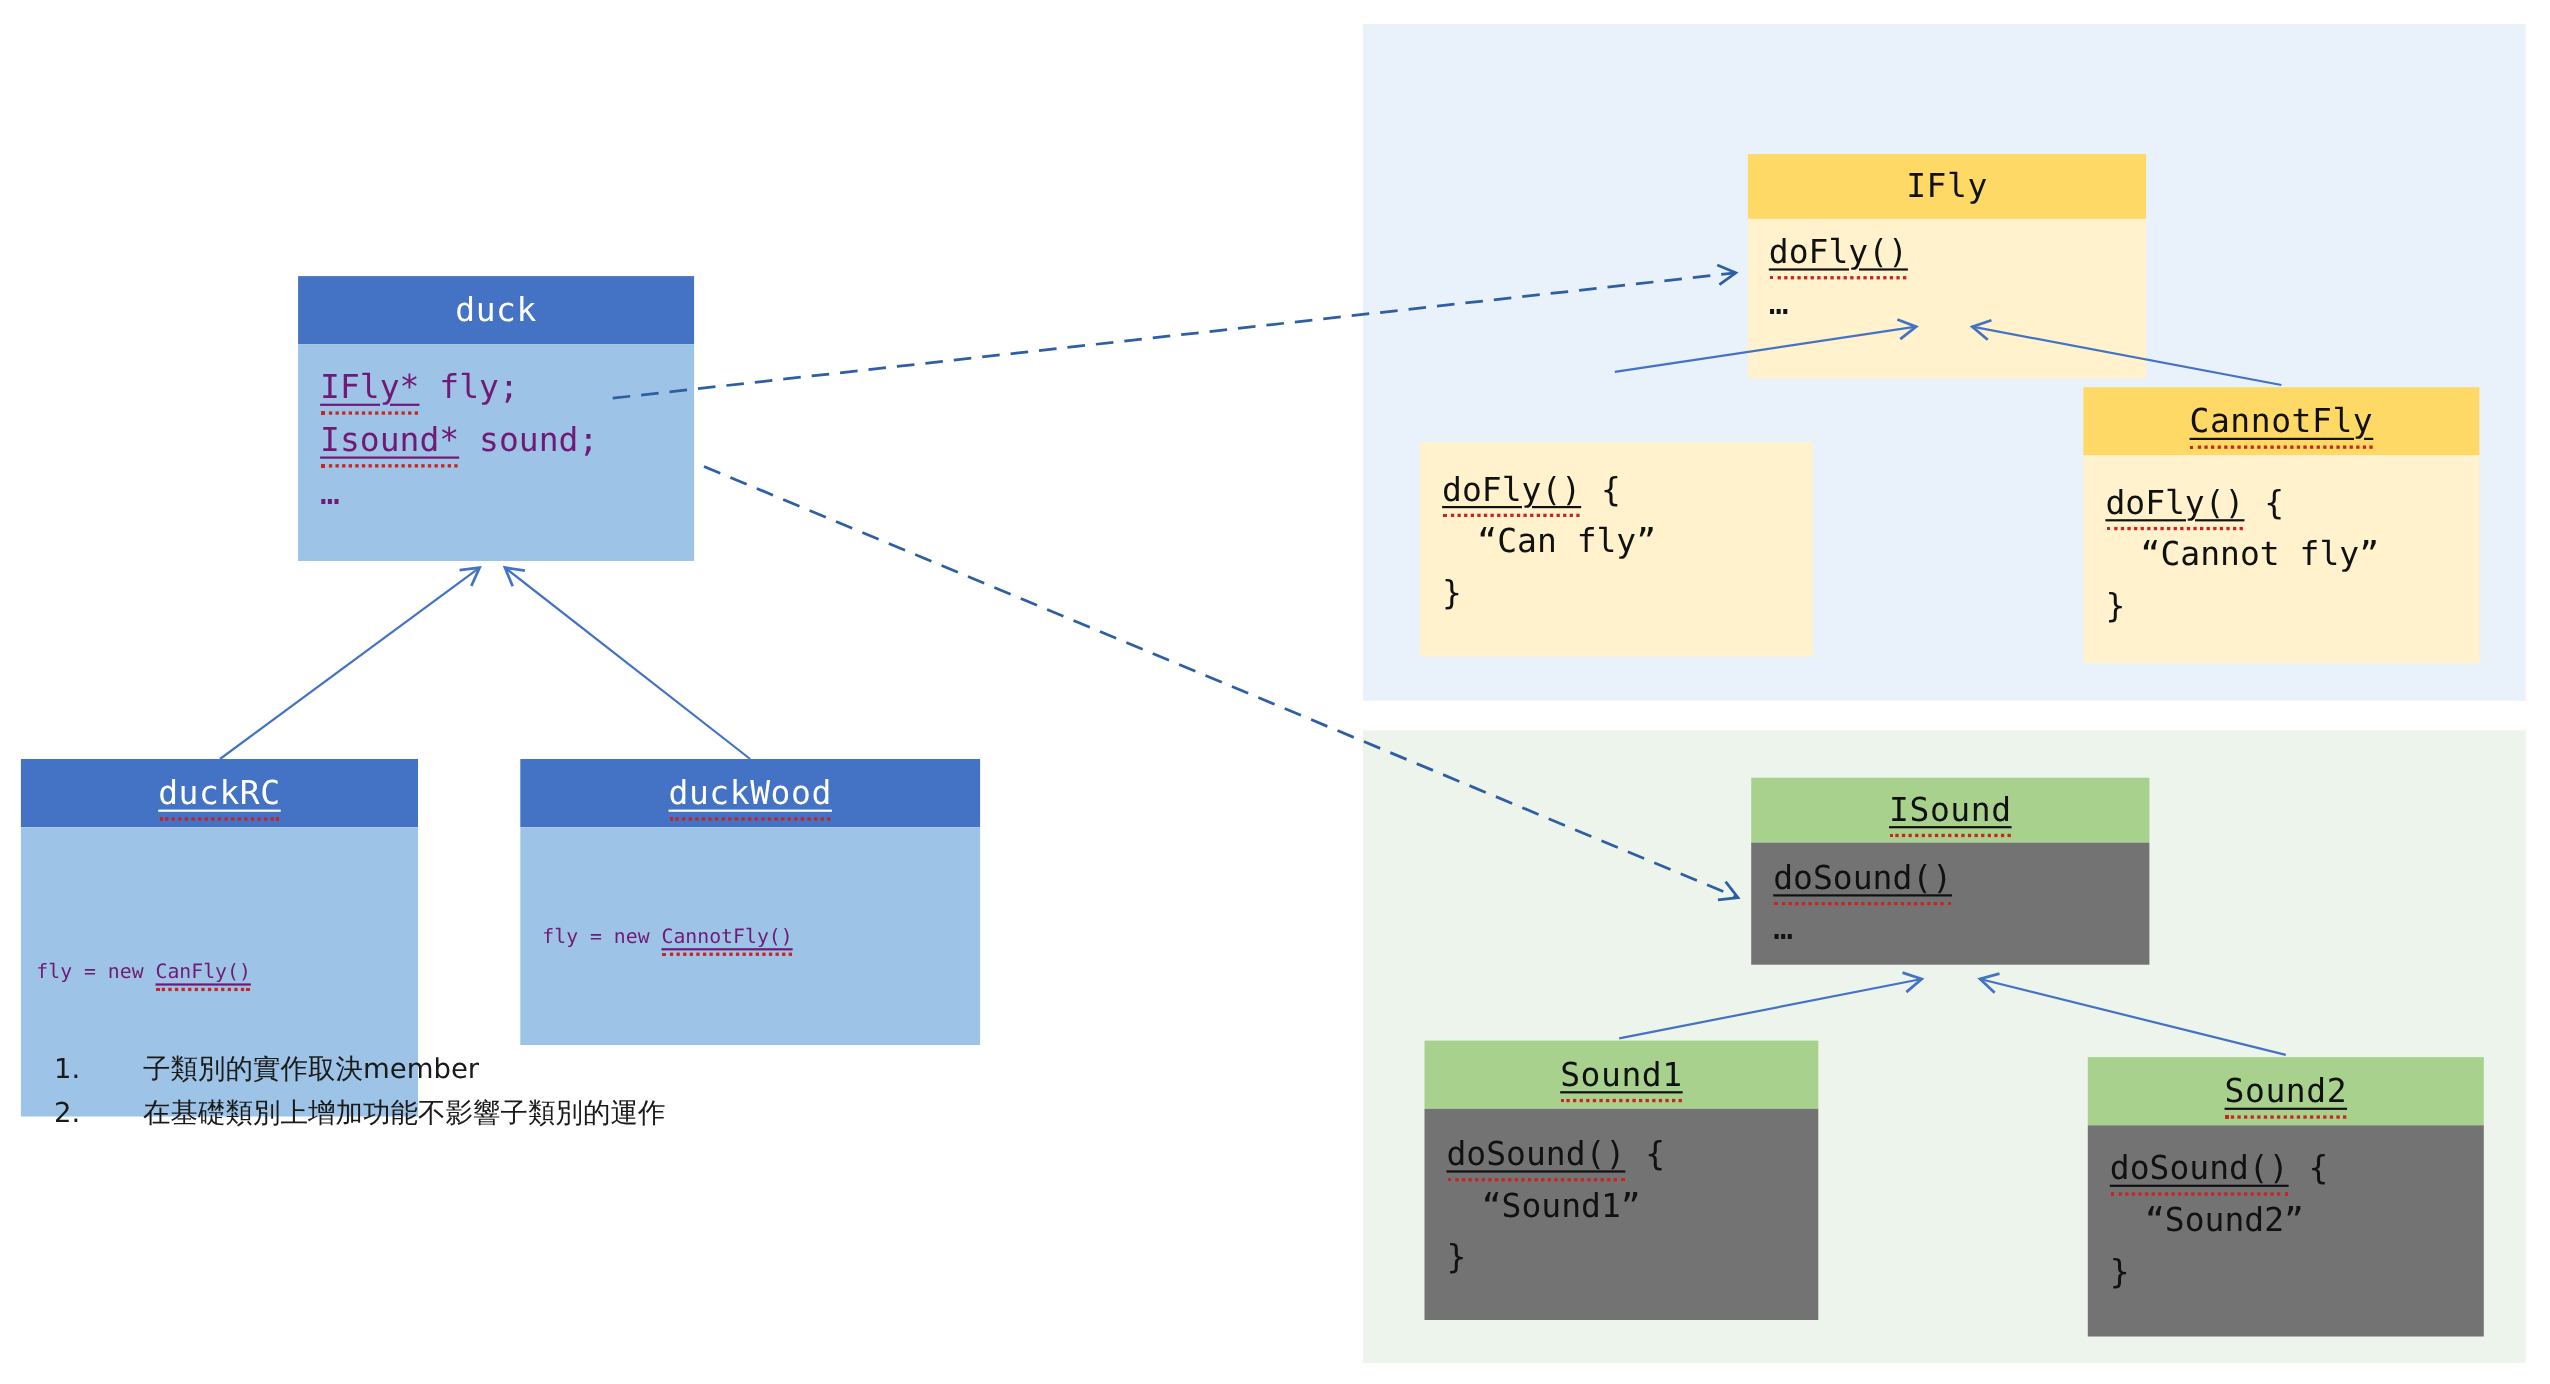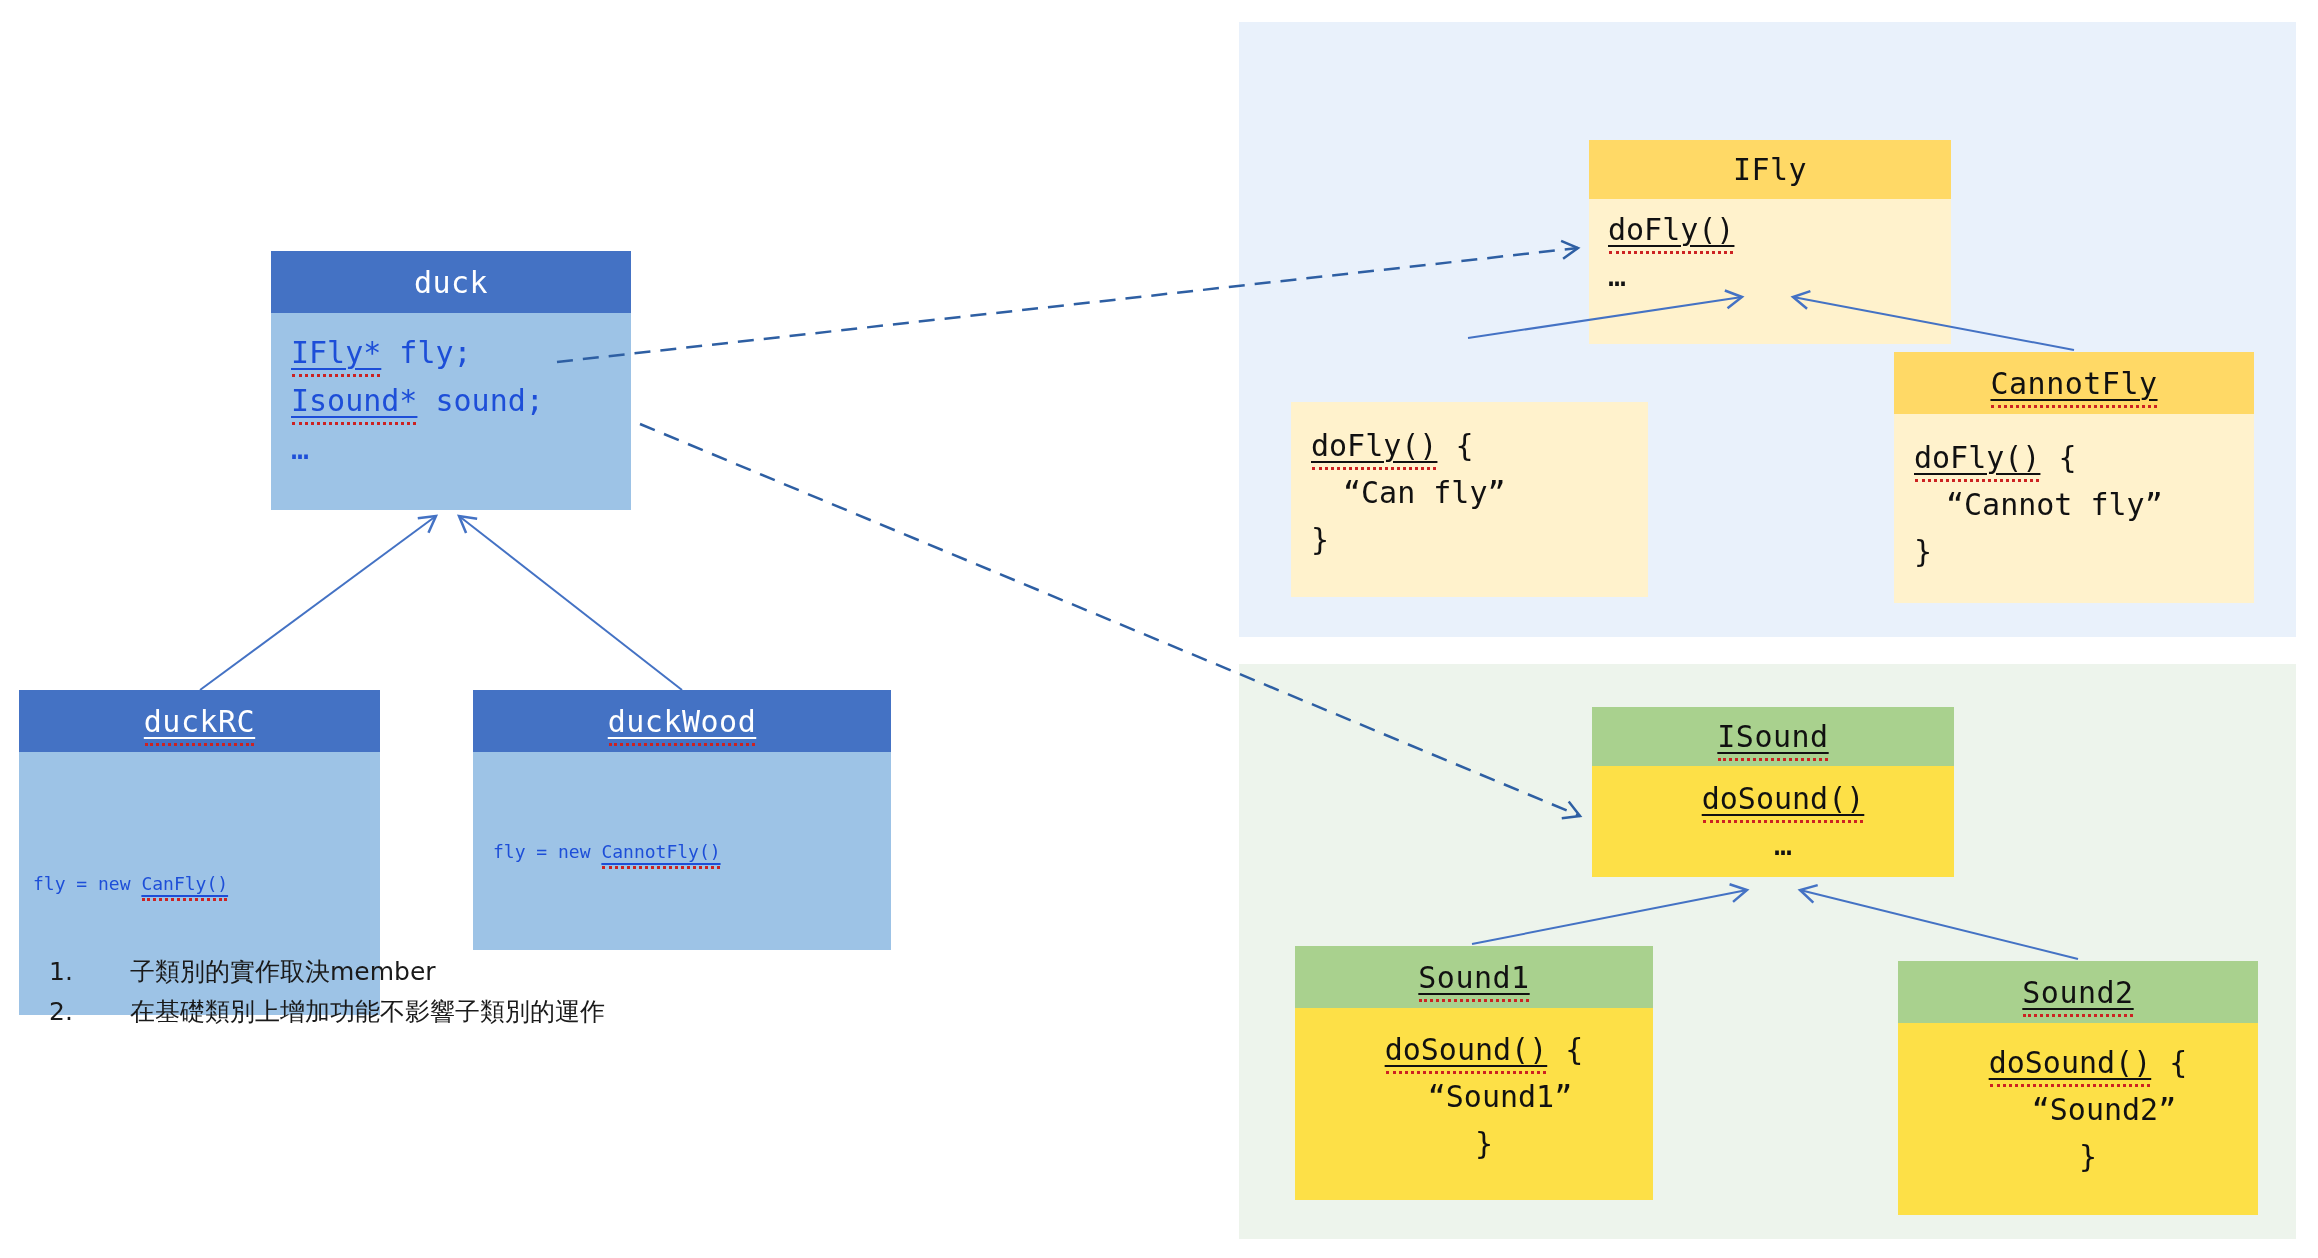--- a/index.html
+++ b/index.html
@@ -24,25 +24,25 @@
   .cls { position: absolute; z-index: 4; }
   .cls-header {
     position: absolute; left: 0; right: 0; top: 0;
     display: flex; align-items: center; justify-content: center;
     font-size: 30px; letter-spacing: 0.5px;
   }
   .cls-body { position: absolute; left: 0; right: 0; bottom: 0; }
   .code-line { white-space: pre; }
 
   .blue  .cls-header { background: #4472C4; color: #ffffff; }
-  .blue  .cls-body   { background: #9DC3E6; color: #1d4ed8; }
+  .blue  .cls-body   { background: #9DC3E6; color: #701a75; }
   .yellow .cls-header { background: #FFD966; color: #111111; }
   .yellow .cls-body   { background: #FFF2CC; color: #111111; }
   .green  .cls-header { background: #A9D18E; color: #111111; }
-  .green  .cls-body   { background: #fde047; color: #111111; text-align: center; }
+  .green  .cls-body   { background: #737373; color: #111111; }
 
   #duck      { left: 271px;  top: 251px; width: 360px; height: 259px; }
   #duckrc    { left: 19px;   top: 690px; width: 361px; height: 325px; }
   #duckwood  { left: 473px;  top: 690px; width: 418px; height: 260px; }
   #ifly      { left: 1589px; top: 140px; width: 362px; height: 204px; }
   #canfly    { left: 1291px; top: 340px; width: 357px; height: 257px; }
   #cannotfly { left: 1894px; top: 352px; width: 360px; height: 251px; }
   #isound    { left: 1592px; top: 707px; width: 362px; height: 170px; }
   #sound1    { left: 1295px; top: 946px; width: 358px; height: 254px; }
   #sound2    { left: 1898px; top: 961px; width: 360px; height: 254px; }

